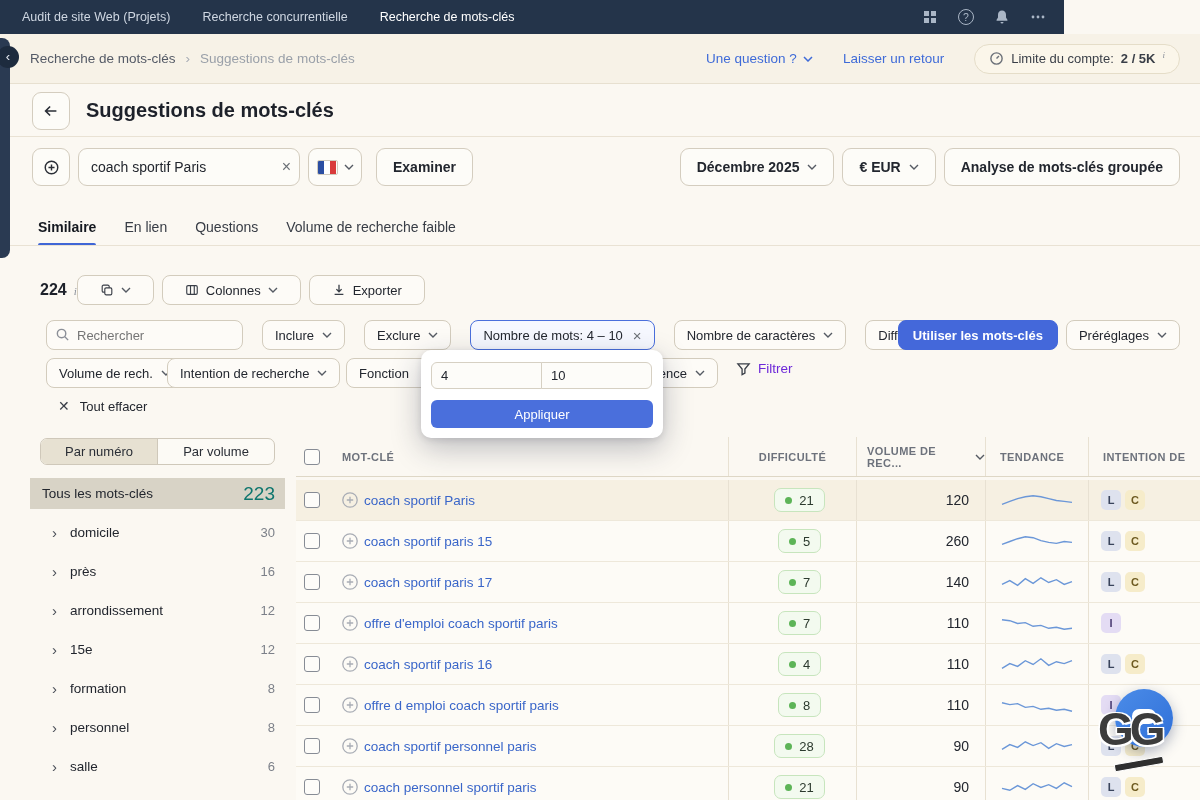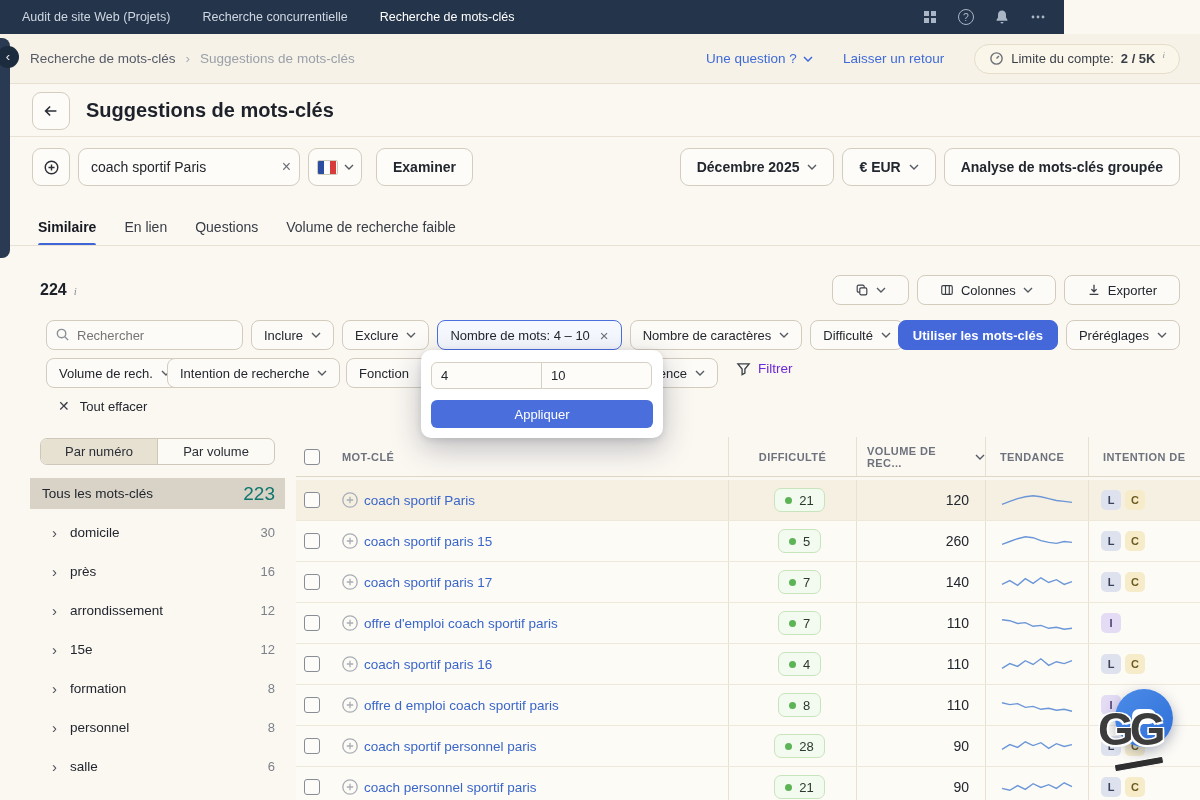--- a/index.html
+++ b/index.html
@@ -55,29 +55,29 @@
   .btn { display:inline-flex; align-items:center; gap:8px; height:38px; padding:0 16px; background:#fdfcf8; border:1px solid #d4cdbf; border-radius:9px; font-size:14px; font-weight:600; color:#22262e; cursor:pointer; white-space:nowrap; font-family:inherit; }
   .btn.ml { margin-left:6px; }
 
   
   .tabs { position:absolute; left:38px; top:123px; height:39px; display:flex; gap:28px; }
   .tab { font-size:14px; color:#373c45; cursor:pointer; display:flex; align-items:center; position:relative; }
   .tab.active { font-weight:700; color:#14181f; }
   .tab.active:after { content:""; position:absolute; left:0; right:0; bottom:0; height:3px; background:#3f66d6; border-radius:2px 2px 0 0; }
 
   
-  .toolbar-row { position:absolute; left:40px; right:20px; top:190px; height:32px; display:flex; justify-content:space-between; align-items:center; }
+  .toolbar-row { position:absolute; left:40px; right:20px; top:190px; height:32px; display:flex; justify-content:flex-start; align-items:center; }
   .count-wrap { display:flex; align-items:baseline; gap:7px; }
   .count { font-size:16px; font-weight:700; color:#1d212a; }
   .info-i { font-size:11px; color:#8b909a; font-style:italic; font-family:"Liberation Serif",serif; }
   .toolbar-right { display:flex; gap:8px; align-items:center; }
   .btn-sm { display:inline-flex; align-items:center; gap:7px; height:30px; padding:0 22px; background:#fdfbf7; border:1px solid #d3ccbd; border-radius:8px; font-size:13px; color:#23272f; cursor:pointer; white-space:nowrap; font-family:inherit; }
 
   
-  .filter-row1 { position:absolute; left:46px; top:236px; display:flex; gap:8px; align-items:center; }
+  .filter-row1 { position:absolute; left:46px; top:236px; display:flex; gap:19px; align-items:center; }
   .filter-row1-right { position:absolute; right:20px; top:236px; display:flex; gap:8px; align-items:center; }
   .chip { display:inline-flex; align-items:center; gap:8px; height:30px; padding:0 12px; background:#fdfbf7; border:1px solid #d3ccbd; border-radius:8px; font-size:13px; color:#23272f; cursor:pointer; white-space:nowrap; }
   .chip.active-filter { border:1.5px solid #4a6fdc; background:#f6f8ff; }
   .chip .x { color:#6b7076; font-size:15px; line-height:1; margin-left:2px; }
   .f-search-wrap { position:relative; }
   .f-search { width:197px; height:30px; background:#fdfbf7; border:1px solid #d3ccbd; border-radius:8px; font-size:13px; padding:0 10px 0 30px; outline:none; color:#22262e; font-family:inherit; }
   .f-search-icon { position:absolute; left:9px; top:7px; }
   .btn-primary { display:inline-flex; align-items:center; justify-content:center; height:30px; padding:0 14px; background:#4468da; border:1px solid #4468da; border-radius:8px; font-size:13px; font-weight:600; color:#fff; cursor:pointer; white-space:nowrap; font-family:inherit; }
   .filter-row2 { position:absolute; left:0; top:274px; width:1200px; height:30px; }
   .fr2 { position:absolute; top:0; }

